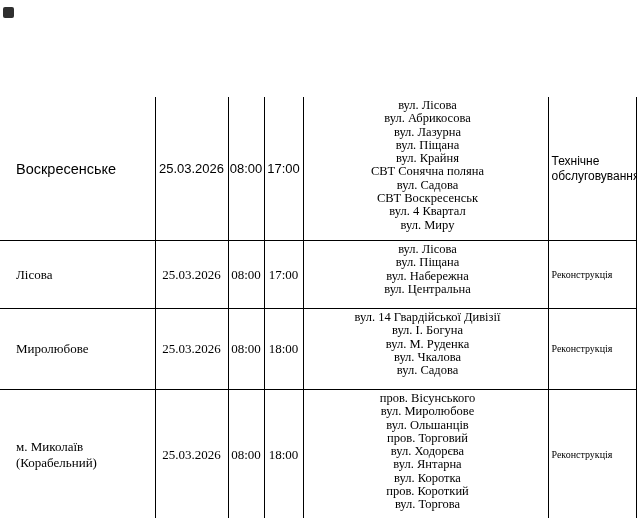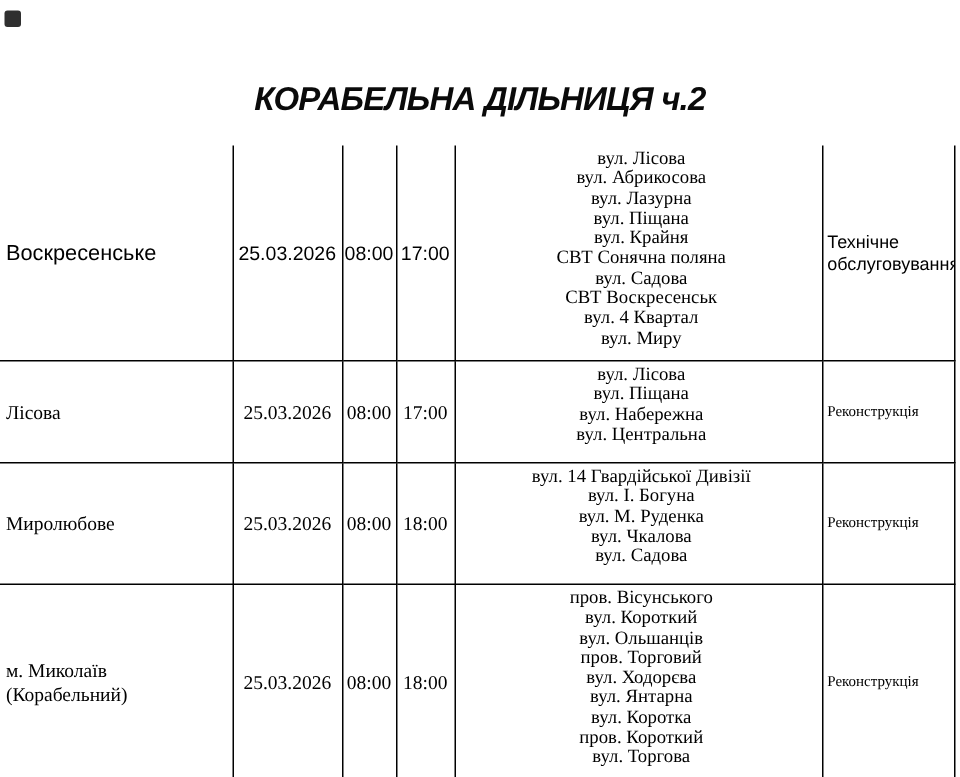--- a/index.html
+++ b/index.html
@@ -44,21 +44,21 @@
   }
   tr:first-child td { border-top:none; }
   td:first-child { border-left:none; }
   tr:last-child td { border-bottom-width:2px; }
 
   tr:nth-child(1) td { height:141px; }
   tr:nth-child(2) td { height:65px; }
   tr:nth-child(3) td { height:78px; }
   tr:nth-child(4) td { height:128px; }
 
-  td.location { padding-left:4px; font-size:13px; }
+  td.location { padding-left:16px; font-size:13px; }
   td.date     { text-align:center; font-size:13px; }
   td.time     { text-align:center; font-size:13px; }
   td.streets  {
     vertical-align:top;
     padding:2px 0 0 4px;
     font-size:12.5px;
     line-height:13.3px;
   }
   td.work     { padding-left:3px; padding-right:1px; font-size:10px; line-height:14px; }
 
@@ -70,21 +70,20 @@
 
   .street-line { white-space:nowrap;text-align:center; }
 </style>
 </head>
 <body>
 
 <div class="page">
 
   <div class="corner-marker"></div>
 
-  <h1 class="doc-title">КОРАБЕЛЬНА ДІЛЬНИЦЯ ч.2</h1>
 
   <div class="table-wrap">
     <table class="schedule">
       <colgroup>
         <col style="width:155px">
         <col style="width:73px">
         <col style="width:36px">
         <col style="width:39px">
         <col style="width:245px">
         <col style="width:88px">
@@ -136,21 +135,21 @@
             </td>
             <td class="work">Реконструкція</td>
           </tr>
           <tr>
             <td class="location">м. Миколаїв (Корабельний)</td>
             <td class="date">25.03.2026</td>
             <td class="time">08:00</td>
             <td class="time">18:00</td>
             <td class="streets">
               <div class="street-line">пров. Вісунського</div>
-              <div class="street-line">вул. Короткий</div>
+              <div class="street-line">вул. Миролюбове</div>
               <div class="street-line">вул. Ольшанців</div>
               <div class="street-line">пров. Торговий</div>
               <div class="street-line">вул. Ходорєва</div>
               <div class="street-line">вул. Янтарна</div>
               <div class="street-line">вул. Коротка</div>
               <div class="street-line">пров. Короткий</div>
               <div class="street-line">вул. Торгова</div>
             </td>
             <td class="work">Реконструкція</td>
           </tr>

